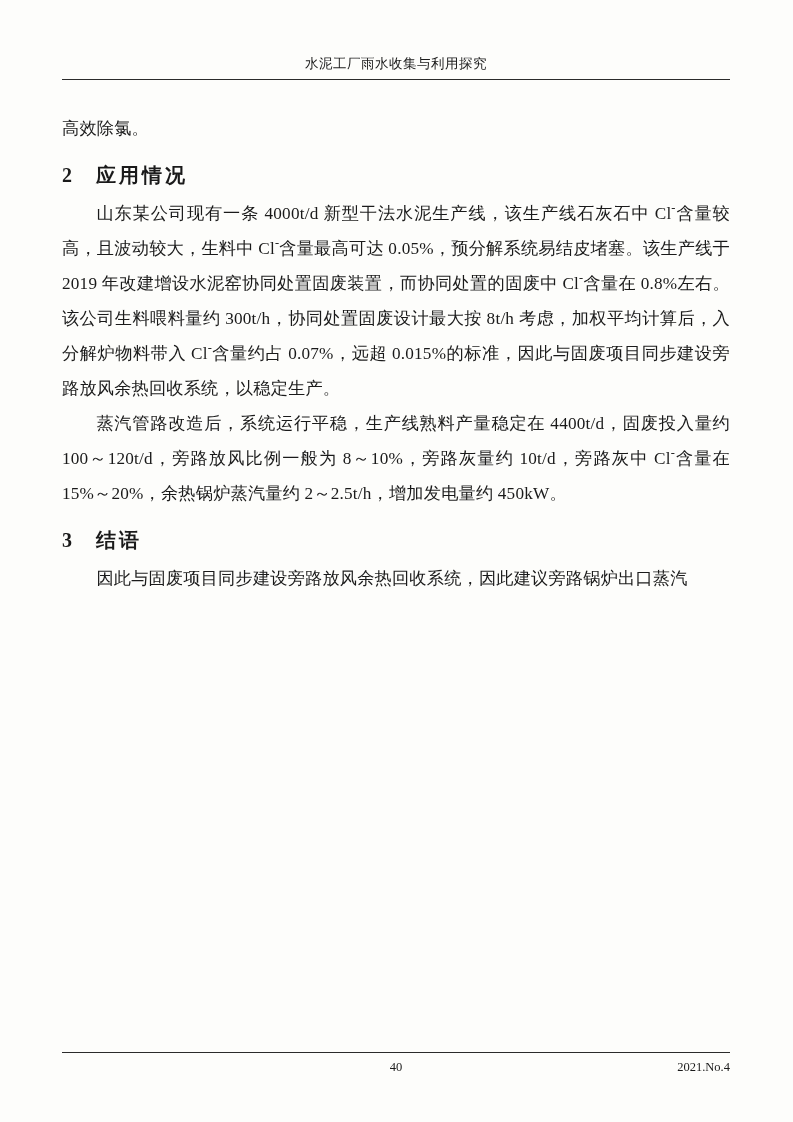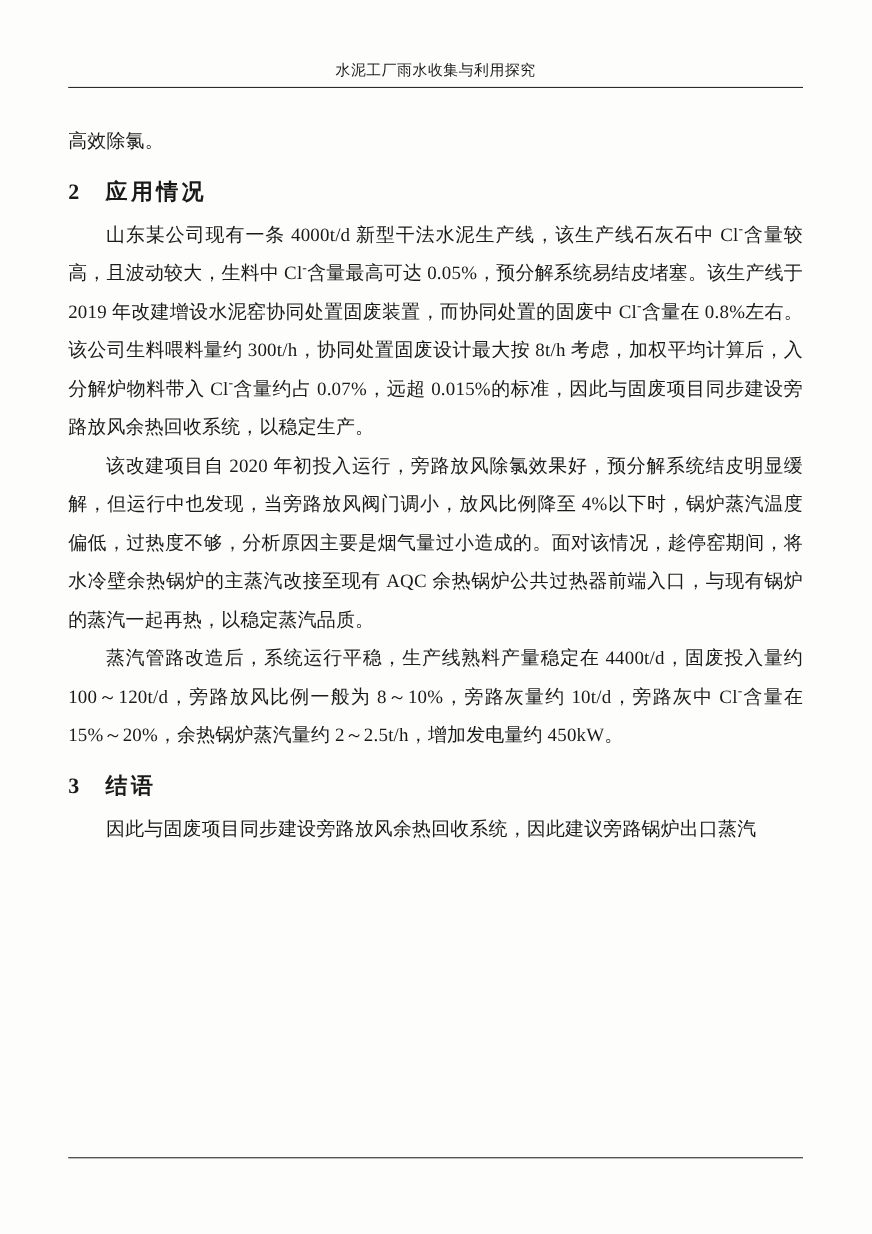--- a/index.html
+++ b/index.html
@@ -123,30 +123,33 @@
 
     <p class="para noindent">高效除氯。</p>
 
     <div class="section-head">
       <span class="num">2</span><span class="ttl">应用情况</span>
     </div>
 
     <p class="para indent">山东某公司现有一条 4000t/d 新型干法水泥生产线，该生产线石灰石中 Cl<span class="sup-minus">-</span>含量较高，且波动较大，生料中 Cl<span class="sup-minus">-</span>含量最高可达 0.05%，预分解系统易结皮堵塞。该生产线于 2019 年改建增设水泥窑协同处置固废装置，而协同处置的固废中 Cl<span class="sup-minus">-</span>含量在 0.8%左右。该公司生料喂料量约 300t/h，协同处置固废设计最大按 8t/h 考虑，加权平均计算后，入分解炉物料带入 Cl<span class="sup-minus">-</span>含量约占 0.07%，远超 0.015%的标准，因此与固废项目同步建设旁路放风余热回收系统，以稳定生产。</p>
 
 
-    <p class="para indent">该改建项目自 2020 年初投入运行，旁路放风除氯效果好，预分解系统结皮明显缓解，但运行中也发现，当旁路放风阀门调小，放风比例降至 4%以下时，锅炉蒸汽温度偏低，过热度不够，分析原因主要是烟气量过小造成的。面对该情况，趁停窑期间，将水冷壁余热锅炉的主蒸汽改接至现有 AQC 余热锅炉公共过热器前端入口，与现有锅炉的蒸汽一起再热，以稳定蒸汽品质。</p>
 
     <p class="para indent">蒸汽管路改造后，系统运行平稳，生产线熟料产量稳定在 4400t/d，固废投入量约 100～120t/d，旁路放风比例一般为 8～10%，旁路灰量约 10t/d，旁路灰中 Cl<span class="sup-minus">-</span>含量在 15%～20%，余热锅炉蒸汽量约 2～2.5t/h，增加发电量约 450kW。</p>
 
     <div class="section-head">
       <span class="num">3</span><span class="ttl">结语</span>
     </div>
 
 
     <p class="para indent">因此与固废项目同步建设旁路放风余热回收系统，因此建议旁路锅炉出口蒸汽</p>
 
   </div>
 
   <div class="footer">
     <div class="footer-rule"></div>
+    <div class="footer-row">
+      <span class="footer-page">40</span>
+      <span class="footer-right">2021.No.4</span>
+    </div>
   </div>
 
 </div>
 
 </body></html>

